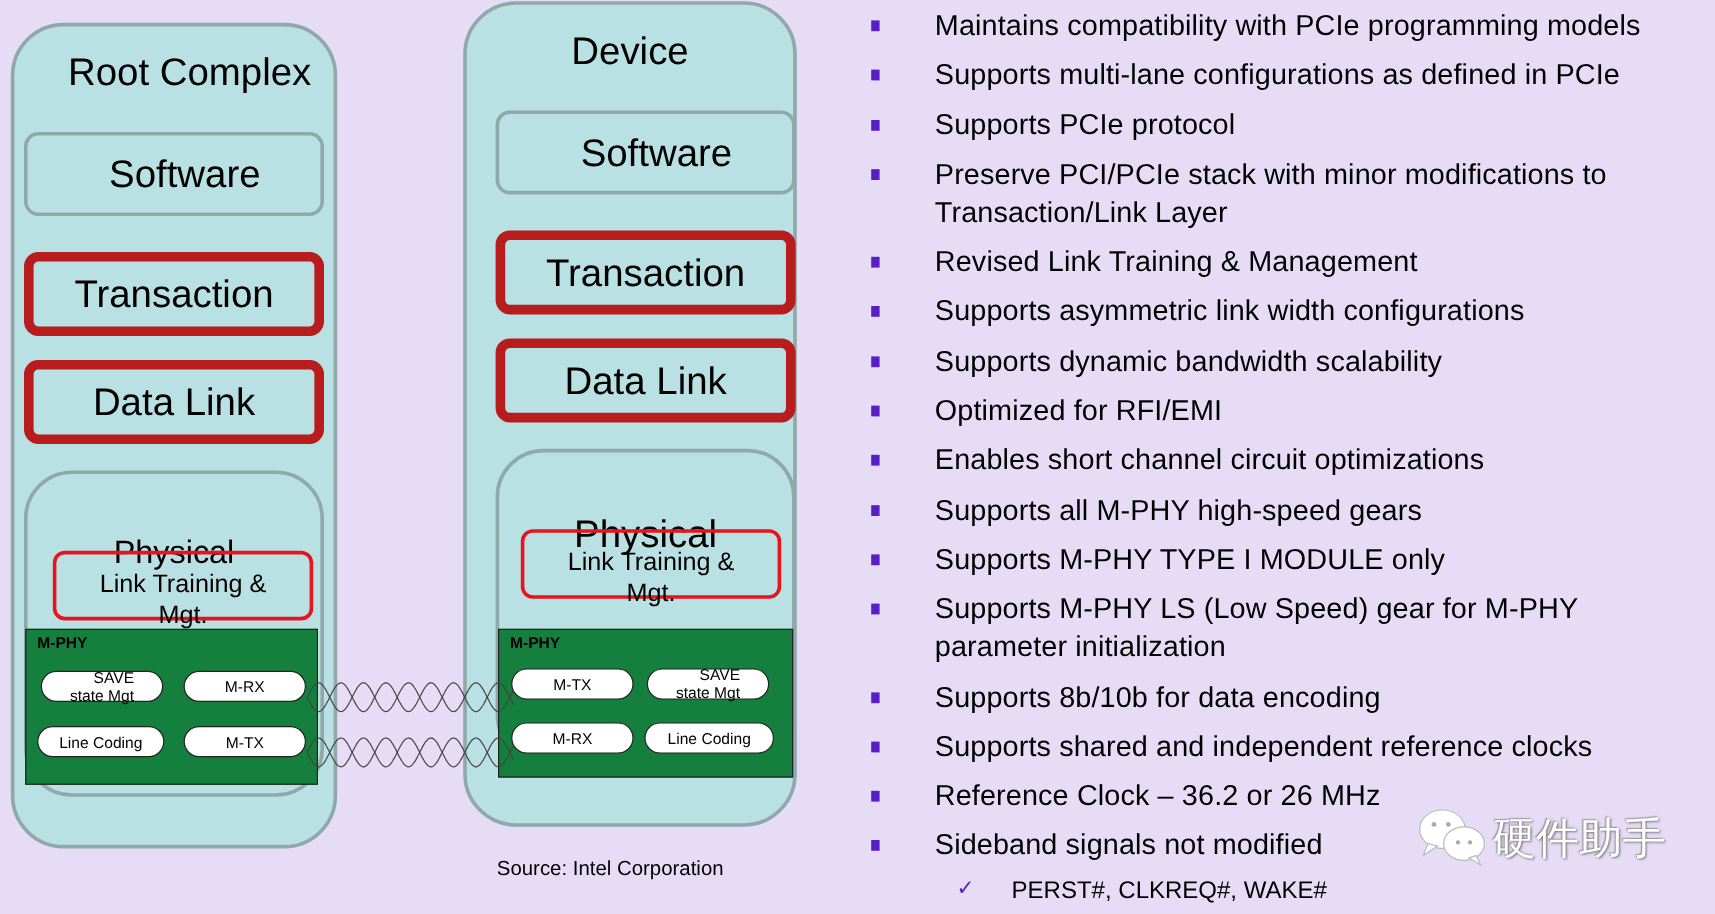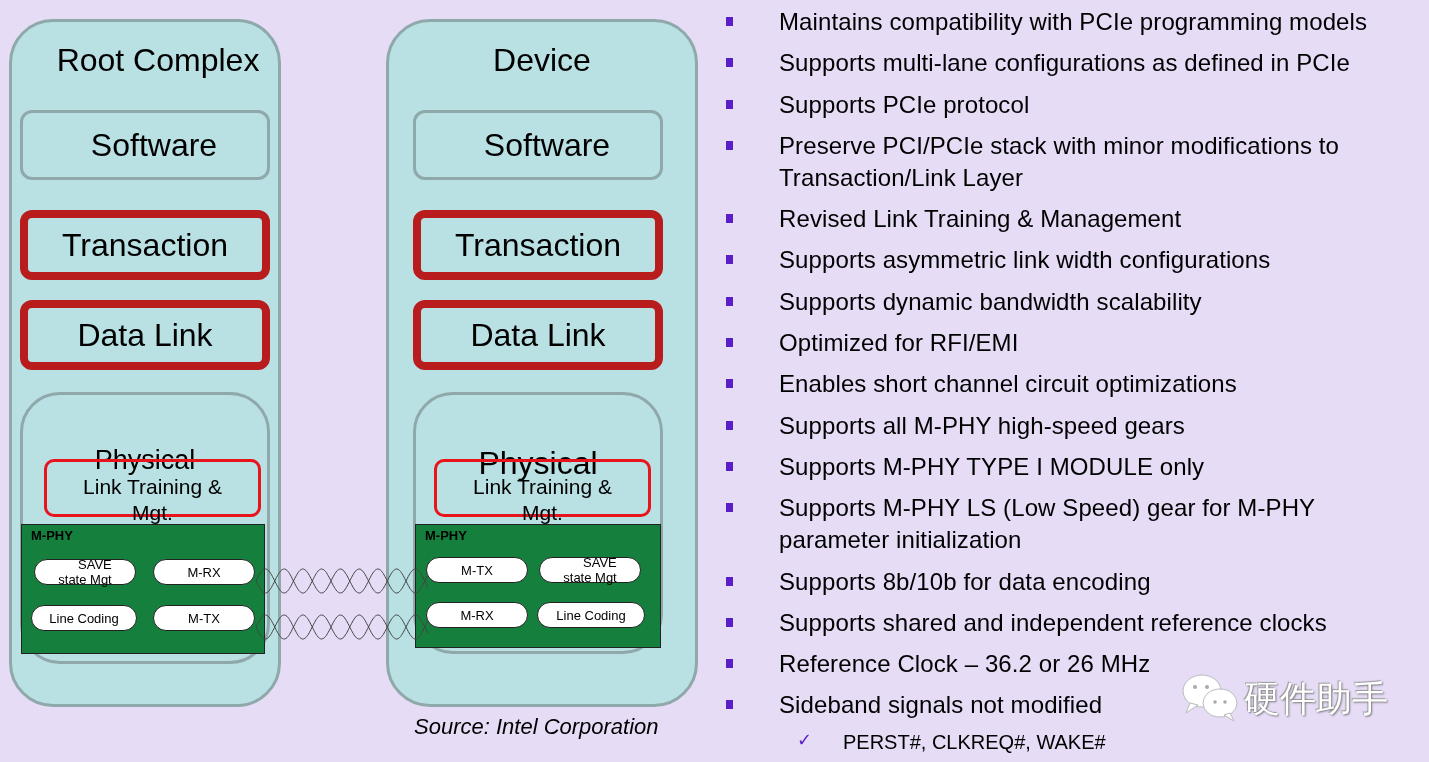--- a/index.html
+++ b/index.html
@@ -11,21 +11,21 @@
     color:#000;
   }
   .stack {
     position:absolute;
     background:#b9e0e3;
     border:3px solid #8fa8aa;
     border-radius:44px;
     box-sizing:border-box;
   }
   #stack-rc { left:9px; top:19px; width:272px; height:688px; }
-  #stack-dev { left:386px; top:19px; width:312px; height:688px; }
+  #stack-dev { left:386px; top:1px; width:278px; height:688px; }
   .stack-title {
     position:absolute; left:0; right:0; text-align:center;
     font-size:32px; top:20px;
   }
   .layer {
     position:absolute; box-sizing:border-box;
     border-radius:12px; text-align:center;
     font-size:32px; display:flex; align-items:center; justify-content:center;
     background:#b9e0e3;
   }
@@ -55,21 +55,21 @@
   }
   .pill {
     position:absolute; box-sizing:border-box;
     background:#fff; border:1.5px solid #222;
     border-radius:22px; width:102px; height:26px;
     display:flex; align-items:center; justify-content:center;
     font-size:13px; text-align:right; line-height:15px;
   }
   #wires { position:absolute; left:0; top:0; }
   .source {
-    position:absolute; left:414px; top:714px; font-size:22px;font-style:italic;
+    position:absolute; left:414px; top:714px; font-size:17px;
   }
   ul.bullets {
     position:absolute; left:718px; top:6px; margin:0; padding:0; list-style:none;
     width:711px;
   }
   ul.bullets li {
     position:relative; padding-left:61px;
     font-size:24px; line-height:32px; margin-bottom:9.3px;
     letter-spacing:0.1px;
   }

